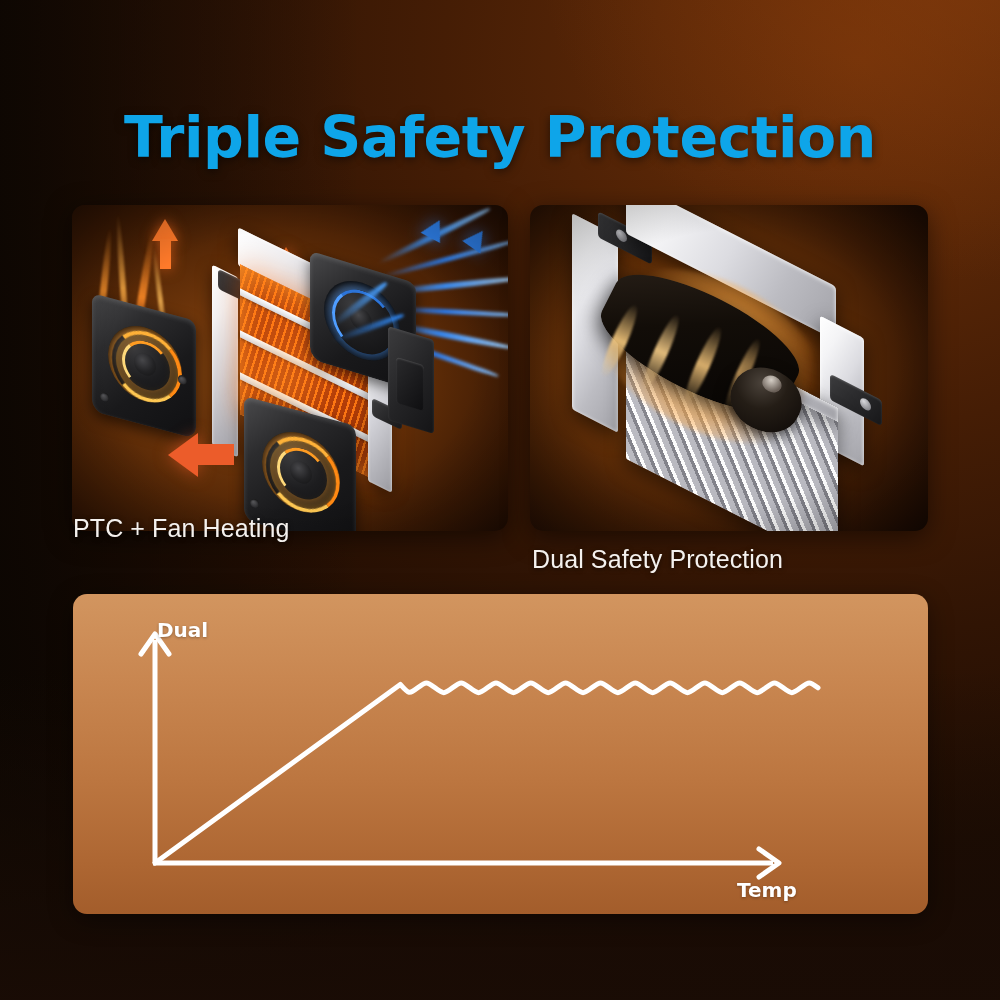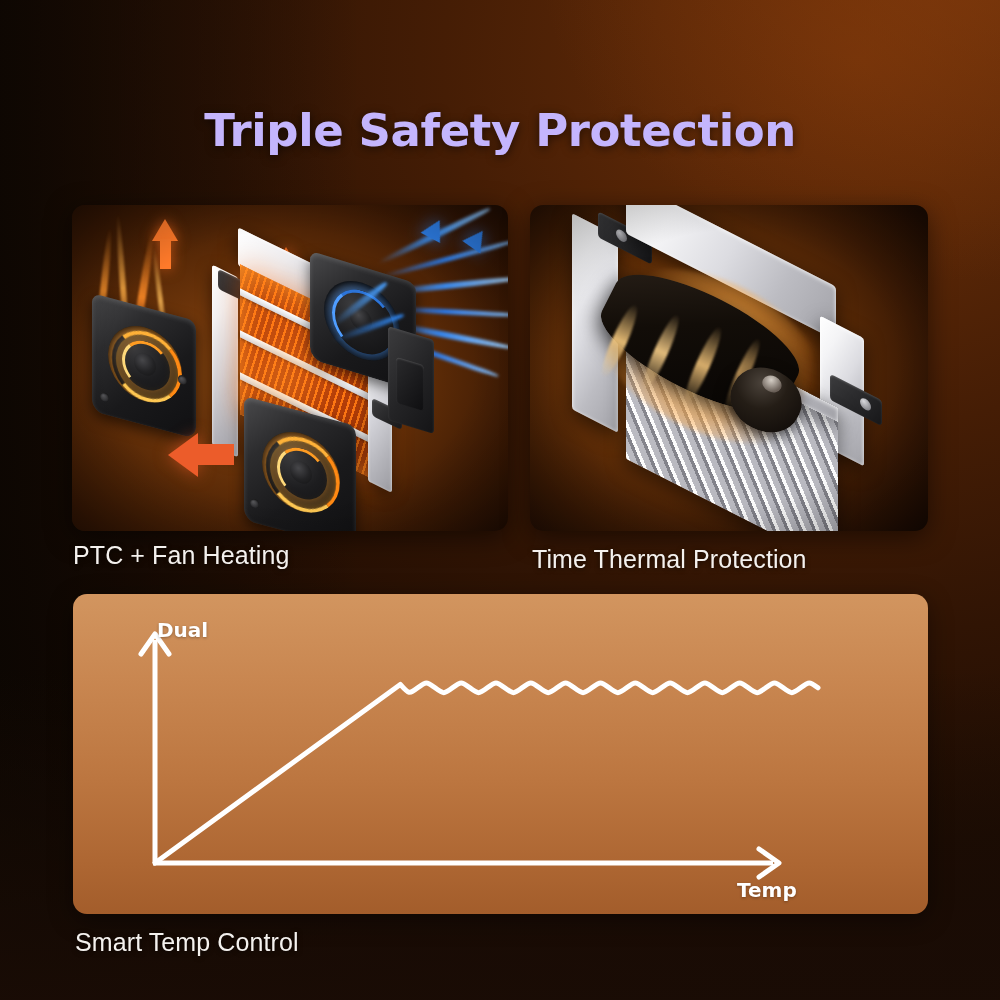--- a/index.html
+++ b/index.html
@@ -29,22 +29,22 @@
   }
   .bg-left{
     position:absolute;left:0;top:0;bottom:0;width:360px;
     background:linear-gradient(90deg, rgba(11,6,2,.88) 0%, rgba(13,7,3,.45) 45%, rgba(15,8,3,0) 100%);
   }
 
   
   .heading{
     position:absolute;left:0;right:0;top:104px;
     text-align:center;
-    color:#c4b5fd;
-    font-size:45px;
+    color:#0ea5e9;
+    font-size:57px;
     font-weight:bold;
     letter-spacing:-.4px;
     font-family:"DejaVu Sans","Liberation Sans",sans-serif;
     text-shadow:0 2px 10px rgba(0,0,0,.55);
   }
 
   
   .photo{
     position:absolute;
     border-radius:13px;
@@ -202,21 +202,21 @@
     box-shadow:0 5px 14px rgba(0,0,0,.65);
   }
 
   
   .caption{
     position:absolute;color:#f4f1ee;
     font-size:25px;font-weight:400;letter-spacing:.1px;
     white-space:nowrap;
     text-shadow:0 1px 5px rgba(0,0,0,.6);
   }
-  #caption-ptc{left:73px;top:541px;text-align:right;}
+  #caption-ptc{left:73px;top:514px;text-align:right;}
   #caption-thermal{left:532px;top:545px;}
   #caption-smart{left:75px;top:928px;}
 
   
   #chart-panel{
     position:absolute;left:73px;top:594px;width:855px;height:320px;
     border-radius:14px;
     background:linear-gradient(180deg,#d2955f 0%,#c98751 26%,#bc7640 58%,#ad6632 85%,#a35d2b 100%);
     box-shadow:0 6px 24px rgba(0,0,0,.42);
     overflow:hidden;
@@ -342,32 +342,31 @@
     <div class="wisp" style="left:206px;top:130px;width:13px;height:80px;background:linear-gradient(180deg,rgba(255,225,160,0),rgba(255,200,120,.85),rgba(255,170,70,0));transform:rotate(24deg);border-radius:50%;"></div>
 
     <div class="th-cap" style="left:200px;top:164px;width:72px;height:62px;transform:rotate(27deg);">
       <div style="position:absolute;left:24px;top:6px;width:20px;height:16px;border-radius:50%;background:radial-gradient(circle at 38% 30%,#d6cfc6,#6a6058 70%);"></div>
     </div>
 
     <div class="photo-vig"></div>
   </div>
 
   <div class="caption" id="caption-ptc">PTC + Fan Heating</div>
-  <div class="caption" id="caption-thermal">Time Thermal Protection</div>
+  <div class="caption" id="caption-thermal">Dual Safety Protection</div>
 
   <div id="chart-panel">
     <svg id="chart-svg" viewBox="0 0 855 320" preserveAspectRatio="none">
 
       <line x1="82" y1="46" x2="82" y2="269" stroke="#ffffff" stroke-width="5"></line>
       <polyline points="68,60 82,40 96,60" fill="none" stroke="#ffffff" stroke-width="5" stroke-linecap="round" stroke-linejoin="round"></polyline>
 
       <line x1="80" y1="269" x2="700" y2="269" stroke="#ffffff" stroke-width="5"></line>
       <polyline points="686,255 706,269 686,283" fill="none" stroke="#ffffff" stroke-width="5" stroke-linecap="round" stroke-linejoin="round"></polyline>
 
       <path id="temp-curve" fill="none" stroke="#ffffff" stroke-width="5" stroke-linecap="round" stroke-linejoin="round" d="M 82.0 269.0 L 327.3 90.4 C 336.0 100.3 336.0 100.3 344.7 93.8 C 353.4 87.3 353.4 87.3 362.1 93.8 C 370.8 100.3 370.8 100.3 379.5 93.8 C 388.2 87.3 388.2 87.3 396.9 93.8 C 405.6 100.3 405.6 100.3 414.3 93.8 C 423.0 87.3 423.0 87.3 431.7 93.8 C 440.4 100.3 440.4 100.3 449.1 93.8 C 457.8 87.3 457.8 87.3 466.5 93.8 C 475.2 100.3 475.2 100.3 483.9 93.8 C 492.6 87.3 492.6 87.3 501.3 93.8 C 510.0 100.3 510.0 100.3 518.8 93.8 C 527.5 87.3 527.5 87.3 536.2 93.8 C 544.9 100.3 544.9 100.3 553.6 93.8 C 562.3 87.3 562.3 87.3 571.0 93.8 C 579.7 100.3 579.7 100.3 588.4 93.8 C 597.1 87.3 597.1 87.3 605.8 93.8 C 614.5 100.3 614.5 100.3 623.2 93.8 C 631.9 87.3 631.9 87.3 640.6 93.8 C 649.3 100.3 649.3 100.3 658.0 93.8 C 666.7 87.3 666.7 87.3 675.4 93.8 C 684.1 100.3 684.1 100.3 692.8 93.8 C 701.5 87.3 701.5 87.3 710.2 93.8 C 718.9 100.3 718.9 100.3 727.6 93.8 C 736.3 87.3 736.3 87.3 745.0 93.8"></path>
     </svg>
     <div class="axis-label" id="label-temp">Dual</div>
     <div class="axis-label" id="label-time">Temp</div>
   </div>
 
-  <div class="caption" id="caption-smart">Smart Temp Control</div>
 
 </div>
 
 </body></html>

